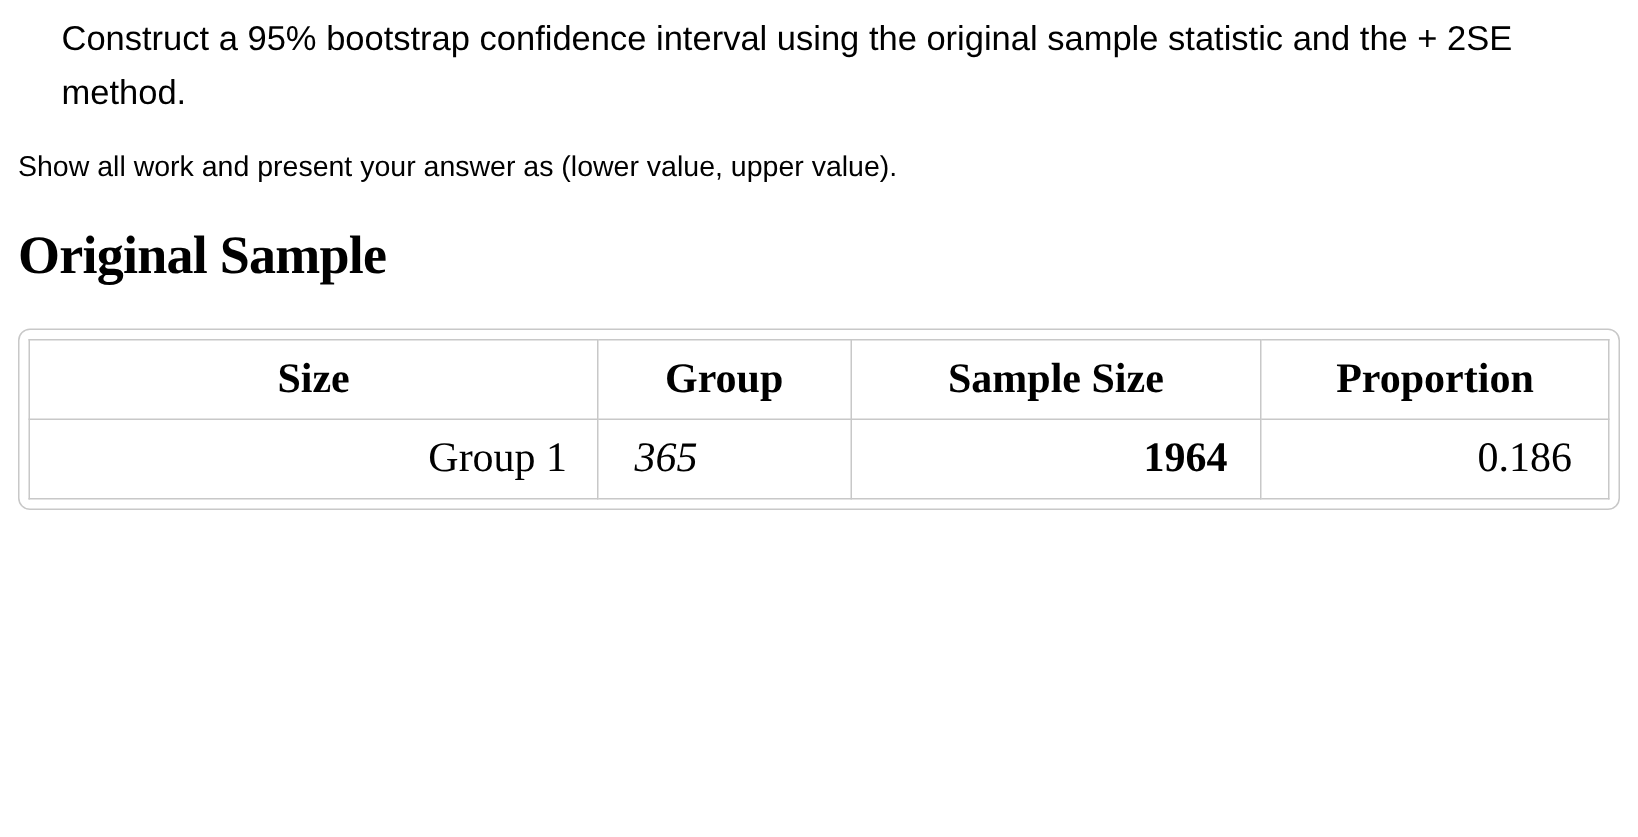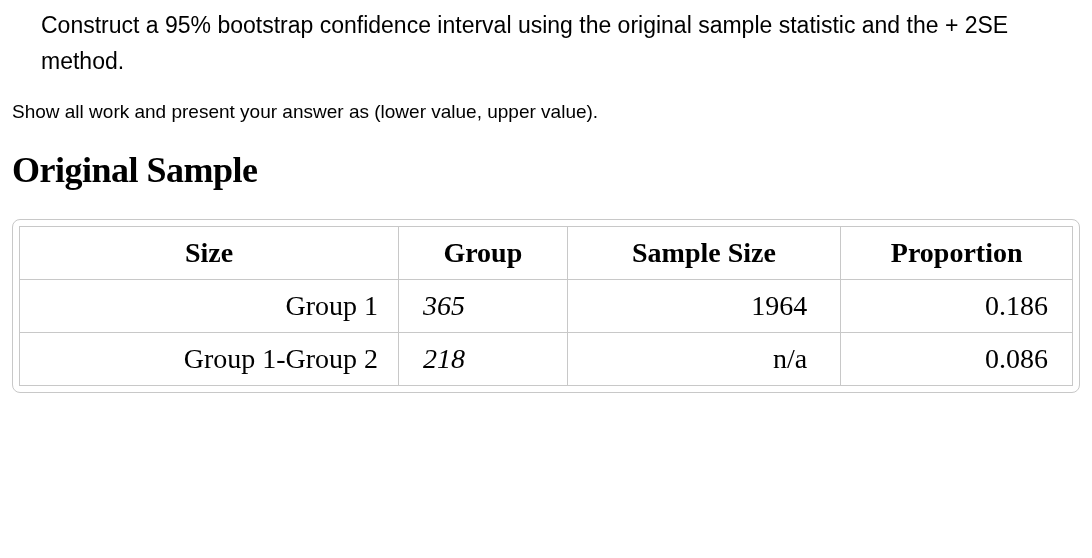--- a/index.html
+++ b/index.html
@@ -66,21 +66,22 @@
       text-align: right;
       padding-right: 20px;
     }
     td.count-cell {
       text-align: left;
       padding-left: 24px;
       font-style: italic;
     }
     td.size-cell {
       text-align: right;
-      padding-right: 33px;
+      padding-right: 22px;
+      font-weight: bold;
     }
     td.prop-cell {
       text-align: right;
       padding-right: 24px;
     }
     .col-group { width: 36%; }
     .col-count { width: 16%; }
     .col-size { width: 26%; text-align: center; }
     .col-prop { width: 22%; }
   </style>
@@ -104,24 +105,18 @@
         <th class="col-prop">Proportion</th>
       </tr>
     </thead>
     <tbody>
       <tr>
         <td class="group-cell">Group 1</td>
         <td class="count-cell">365</td>
         <td class="size-cell">1964</td>
         <td class="prop-cell">0.186</td>
       </tr>
-      <tr>
-        <td class="group-cell">Group 1-Group 2</td>
-        <td class="count-cell">218</td>
-        <td class="size-cell">n/a</td>
-        <td class="prop-cell">0.086</td>
-      </tr>
     </tbody>
   </table>
 </div>
 
 
 
 
 </body></html>

